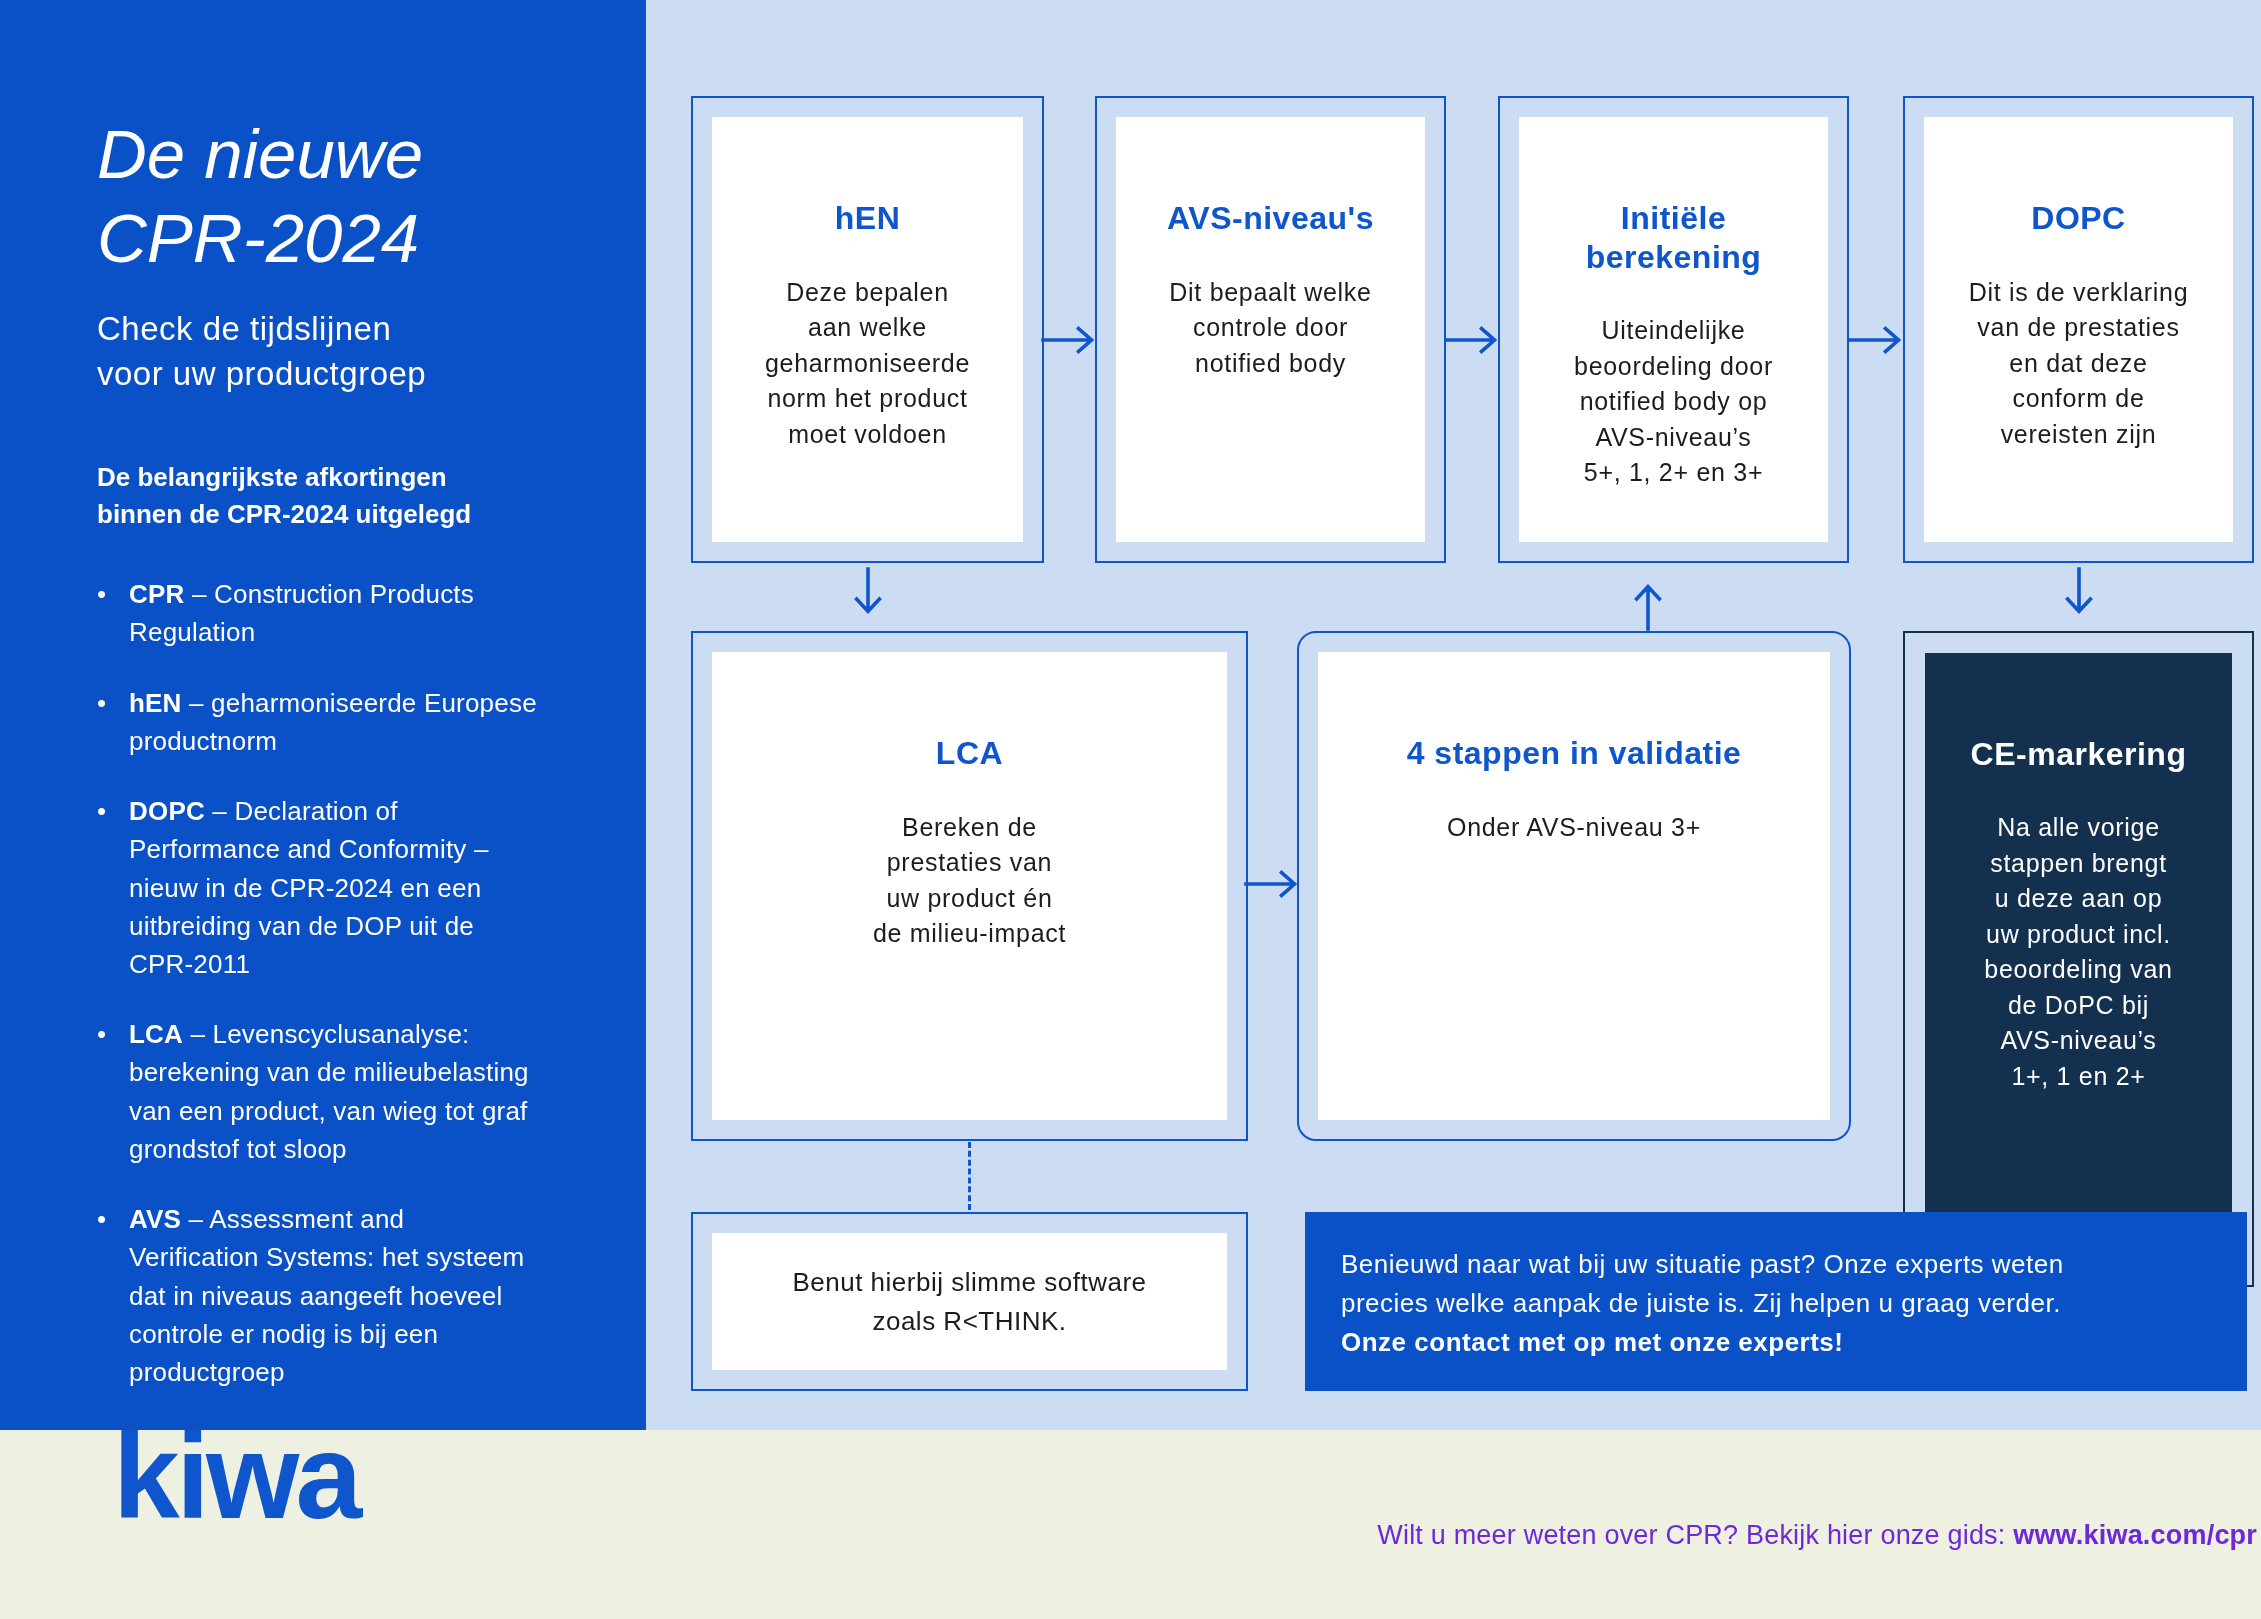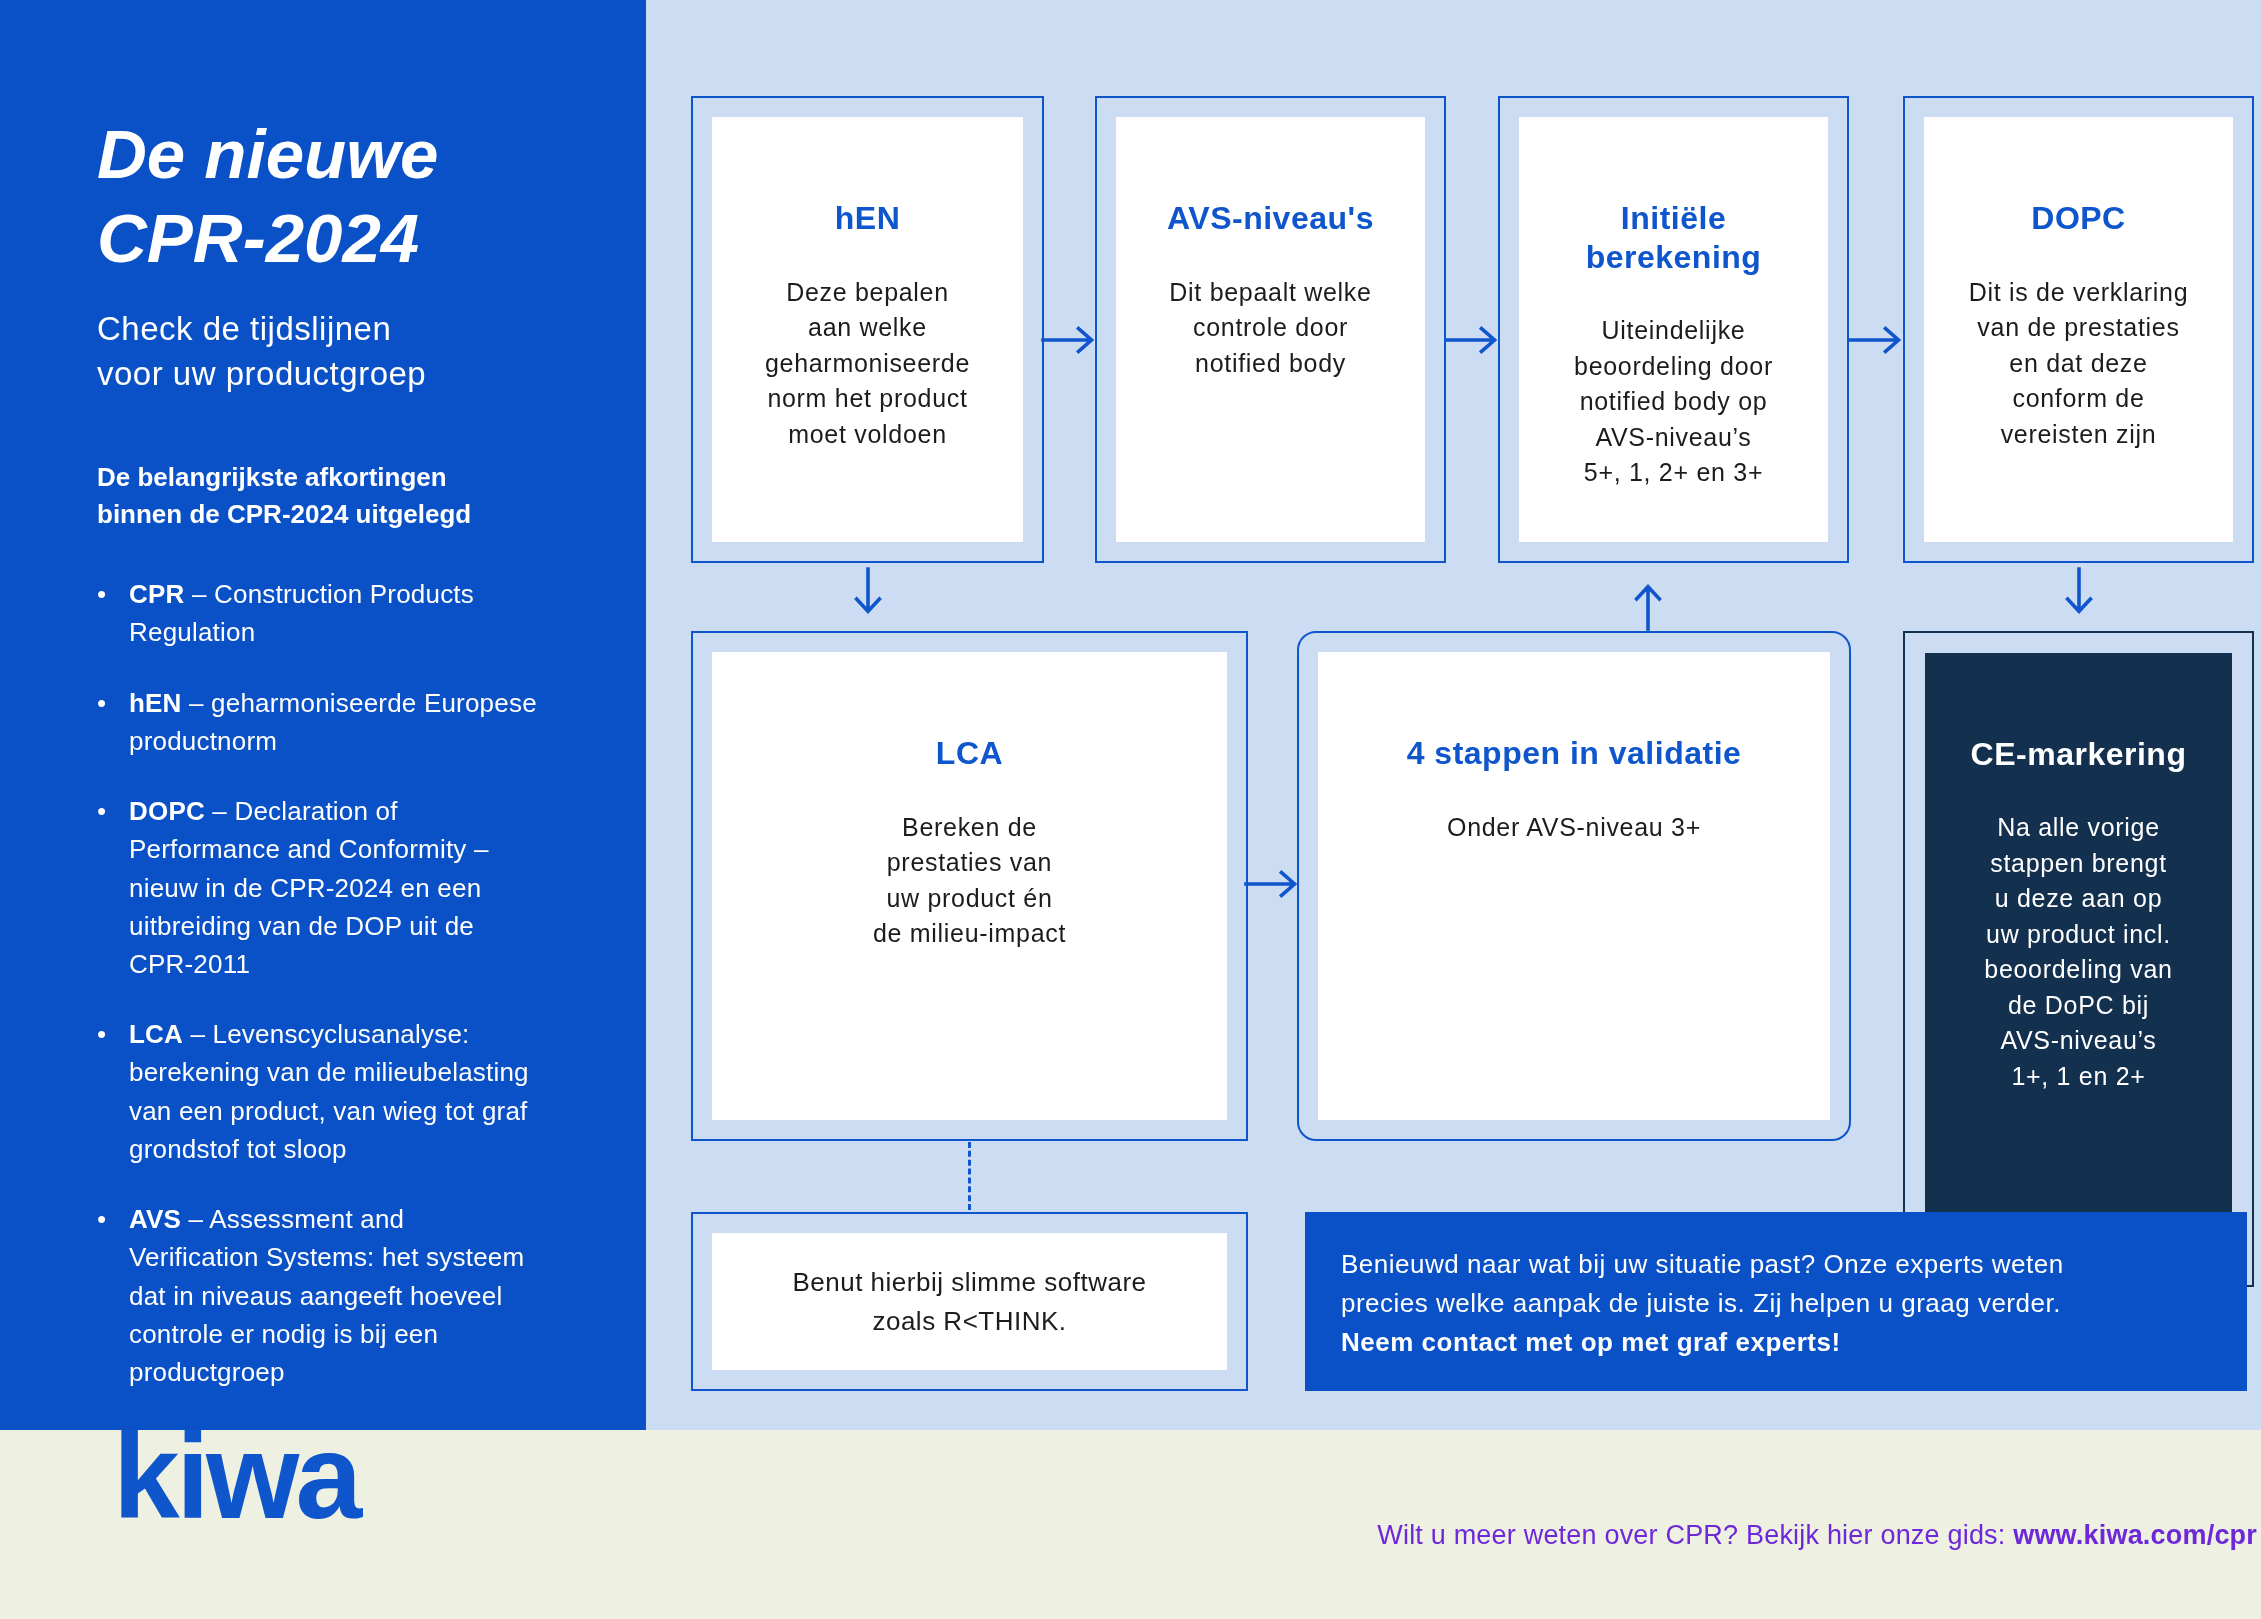--- a/index.html
+++ b/index.html
@@ -3,21 +3,21 @@
 <meta charset="utf-8">
 <style>
   html,body{margin:0;padding:0;background:#ccdcf2;}
   *{box-sizing:border-box;}
   #canvas{position:relative;width:2276px;height:1619px;background:#ccdcf2;
           font-family:"Liberation Sans", sans-serif;overflow:hidden;}
 
   
   .sidebar{position:absolute;left:0;top:0;width:646px;height:1430px;
            background:#0a51c7;color:#fff;padding:113px 18px 0 97px;}
-  .side-title{margin:0;font-style:italic;font-weight:bold;
+  .side-title{margin:0;font-style:italic;font-weight:normal;
               font-size:69px;line-height:1.22;white-space:pre-line;}
   .side-sub{margin:26px 0 0 0;font-weight:normal;font-size:33px;line-height:1.35;
             white-space:pre-line;letter-spacing:0.5px;}
   .side-heading{margin:63px 0 0 0;font-weight:bold;font-size:26px;line-height:1.4;
                 white-space:pre-line;}
   .abbr{list-style:none;margin:43px 0 0 0;padding:0;}
   .abbr li{display:flex;margin-top:32px;font-size:26px;line-height:1.47;
            letter-spacing:0.2px;}
   .abbr .dot{width:32px;flex:0 0 32px;}
   .abbr .txt{white-space:pre-line;}
@@ -194,21 +194,21 @@
   <div class="obox note-outer">
     <div class="note-inner">
       <div class="note-text">Benut hierbij slimme software
 zoals R&lt;THINK.</div>
     </div>
   </div>
 
   <div class="banner">
     <div class="banner-text">Benieuwd naar wat bij uw situatie past? Onze experts weten
 precies welke aanpak de juiste is. Zij helpen u graag verder.</div>
-    <div class="banner-cta">Neem contact met op met graf experts!</div>
+    <div class="banner-cta">Onze contact met op met onze experts!</div>
   </div>
 
   <svg class="arr" style="left:1040px;top:322px;" width="59" height="36" viewBox="0 0 130 80">
       <path d="M2 40 H112 M82 12 L114 40 L82 68"></path>
     </svg>
   <svg class="arr" style="left:1443px;top:322px;" width="59" height="36" viewBox="0 0 130 80">
       <path d="M2 40 H112 M82 12 L114 40 L82 68"></path>
     </svg>
   <svg class="arr" style="left:1847px;top:322px;" width="59" height="36" viewBox="0 0 130 80">
       <path d="M2 40 H112 M82 12 L114 40 L82 68"></path>

